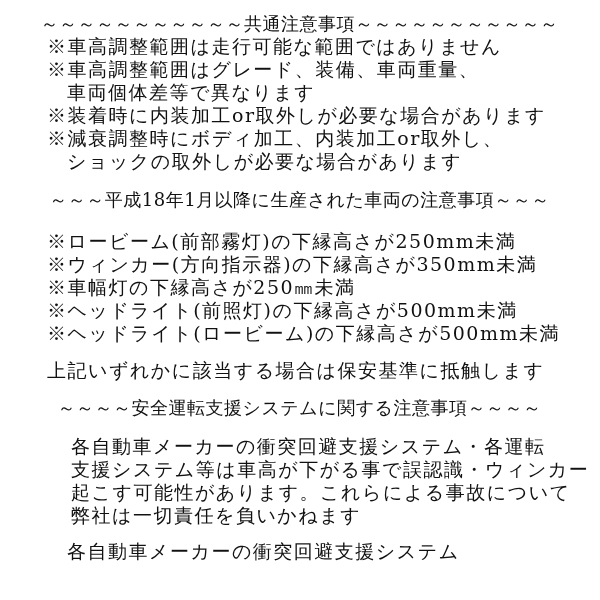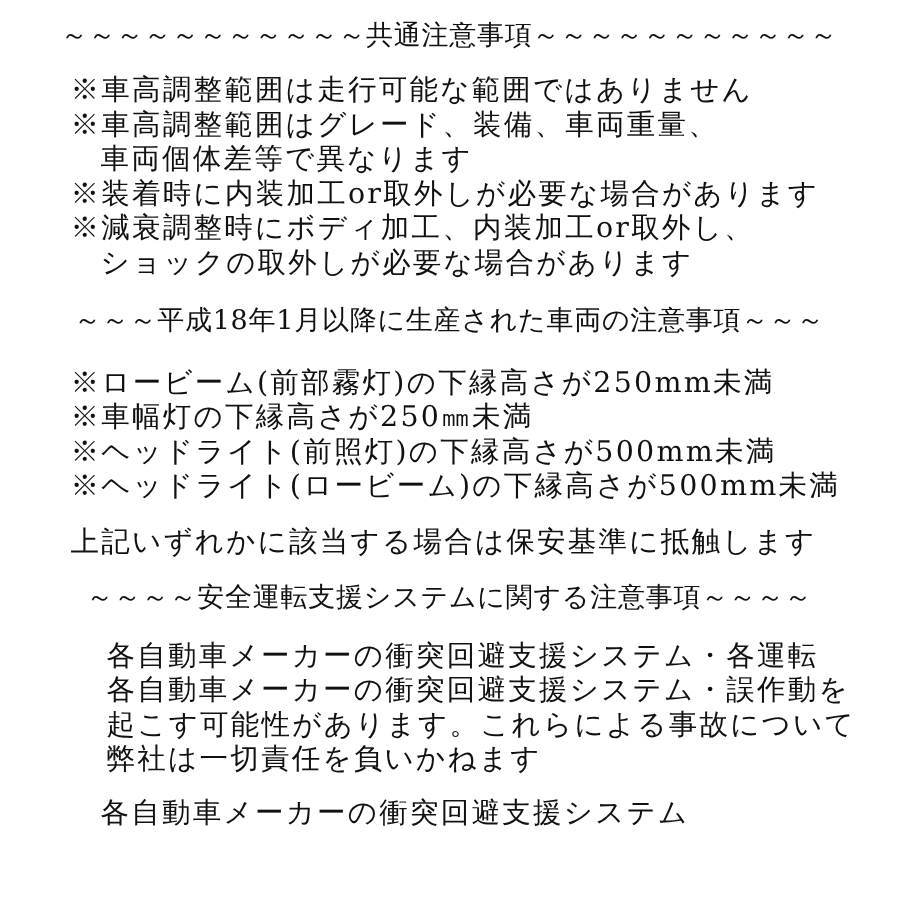--- a/index.html
+++ b/index.html
@@ -29,21 +29,21 @@
   }
   .line {
     padding-left: 47px;
     white-space: nowrap;
     line-height: 23px;
     letter-spacing: 1.5px;
   }
   .line.indent {
     padding-left: 67px;
   }
-  .sec1-body   { margin-top: 14px; }
+  .sec1-body   { }
   .sec2-head   { margin-top: 15px; }
   .sec2-body   { margin-top: 19px; }
   .sec2-footer { margin-top: 14px; }
   .sec3-head   { margin-top: 14px; }
   .sec3-body   { margin-top: 16px; padding-left: 24px; }
   .sec4-body   { margin-top: 13px; }
 </style>
 </head>
 <body>
 
@@ -57,32 +57,33 @@
     <div class="line indent">車両個体差等で異なります</div>
     <div class="line">※装着時に内装加工or取外しが必要な場合があります</div>
     <div class="line">※減衰調整時にボディ加工、内装加工or取外し、</div>
     <div class="line indent">ショックの取外しが必要な場合があります</div>
   </div>
 
   <div class="heading sec2-head">～～～平成18年1月以降に生産された車両の注意事項～～～</div>
 
   <div class="sec2-body">
     <div class="line">※ロービーム(前部霧灯)の下縁高さが250mm未満</div>
+    <div class="line">※ウィンカー(方向指示器)の下縁高さが350mm未満</div>
     <div class="line">※車幅灯の下縁高さが250㎜未満</div>
     <div class="line">※ヘッドライト(前照灯)の下縁高さが500mm未満</div>
     <div class="line">※ヘッドライト(ロービーム)の下縁高さが500mm未満</div>
   </div>
 
   <div class="line sec2-footer">上記いずれかに該当する場合は保安基準に抵触します</div>
 
   <div class="heading sec3-head">～～～～安全運転支援システムに関する注意事項～～～～</div>
 
   <div class="sec3-body">
     <div class="line">各自動車メーカーの衝突回避支援システム・各運転</div>
-    <div class="line">各自動車メーカーの衝突回避支援システム・誤作動を</div>
+    <div class="line">支援システム等は車高が下がる事で誤認識・ウィンカー</div>
     <div class="line">起こす可能性があります。これらによる事故について</div>
     <div class="line">弊社は一切責任を負いかねます</div>
   </div>
 
   <div class="sec4-body">
     <div class="line indent">各自動車メーカーの衝突回避支援システム</div>
   </div>
 
 </div>
 

